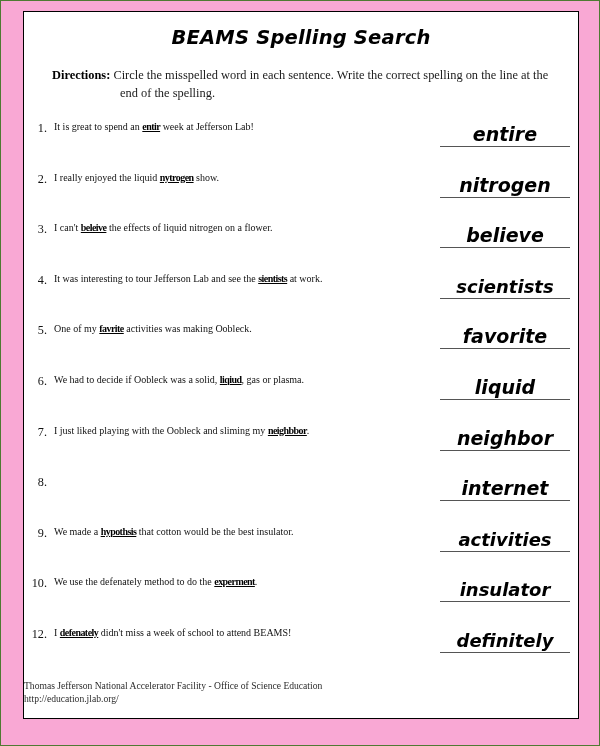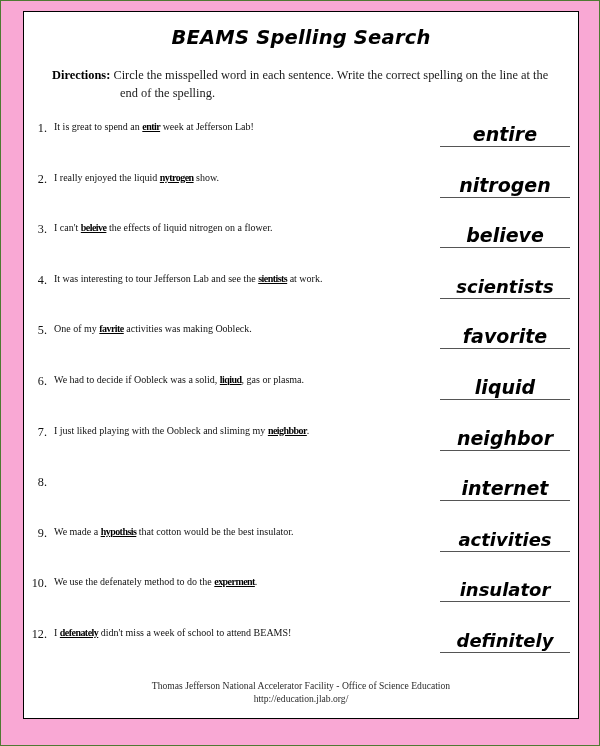--- a/index.html
+++ b/index.html
@@ -136,21 +136,20 @@
   .answer-text.long {
     font-size: 18px;
   }
 
   
   .footer {
     position: absolute;
     left: 0;
     right: 0;
     bottom: 12px;
-    text-align: center;
     font-size: 9.6px;
     line-height: 1.35;
     color: #2b2b2b;
   }
   .footer-line {
     display: block;
   }
 </style>
 </head>
 <body>

